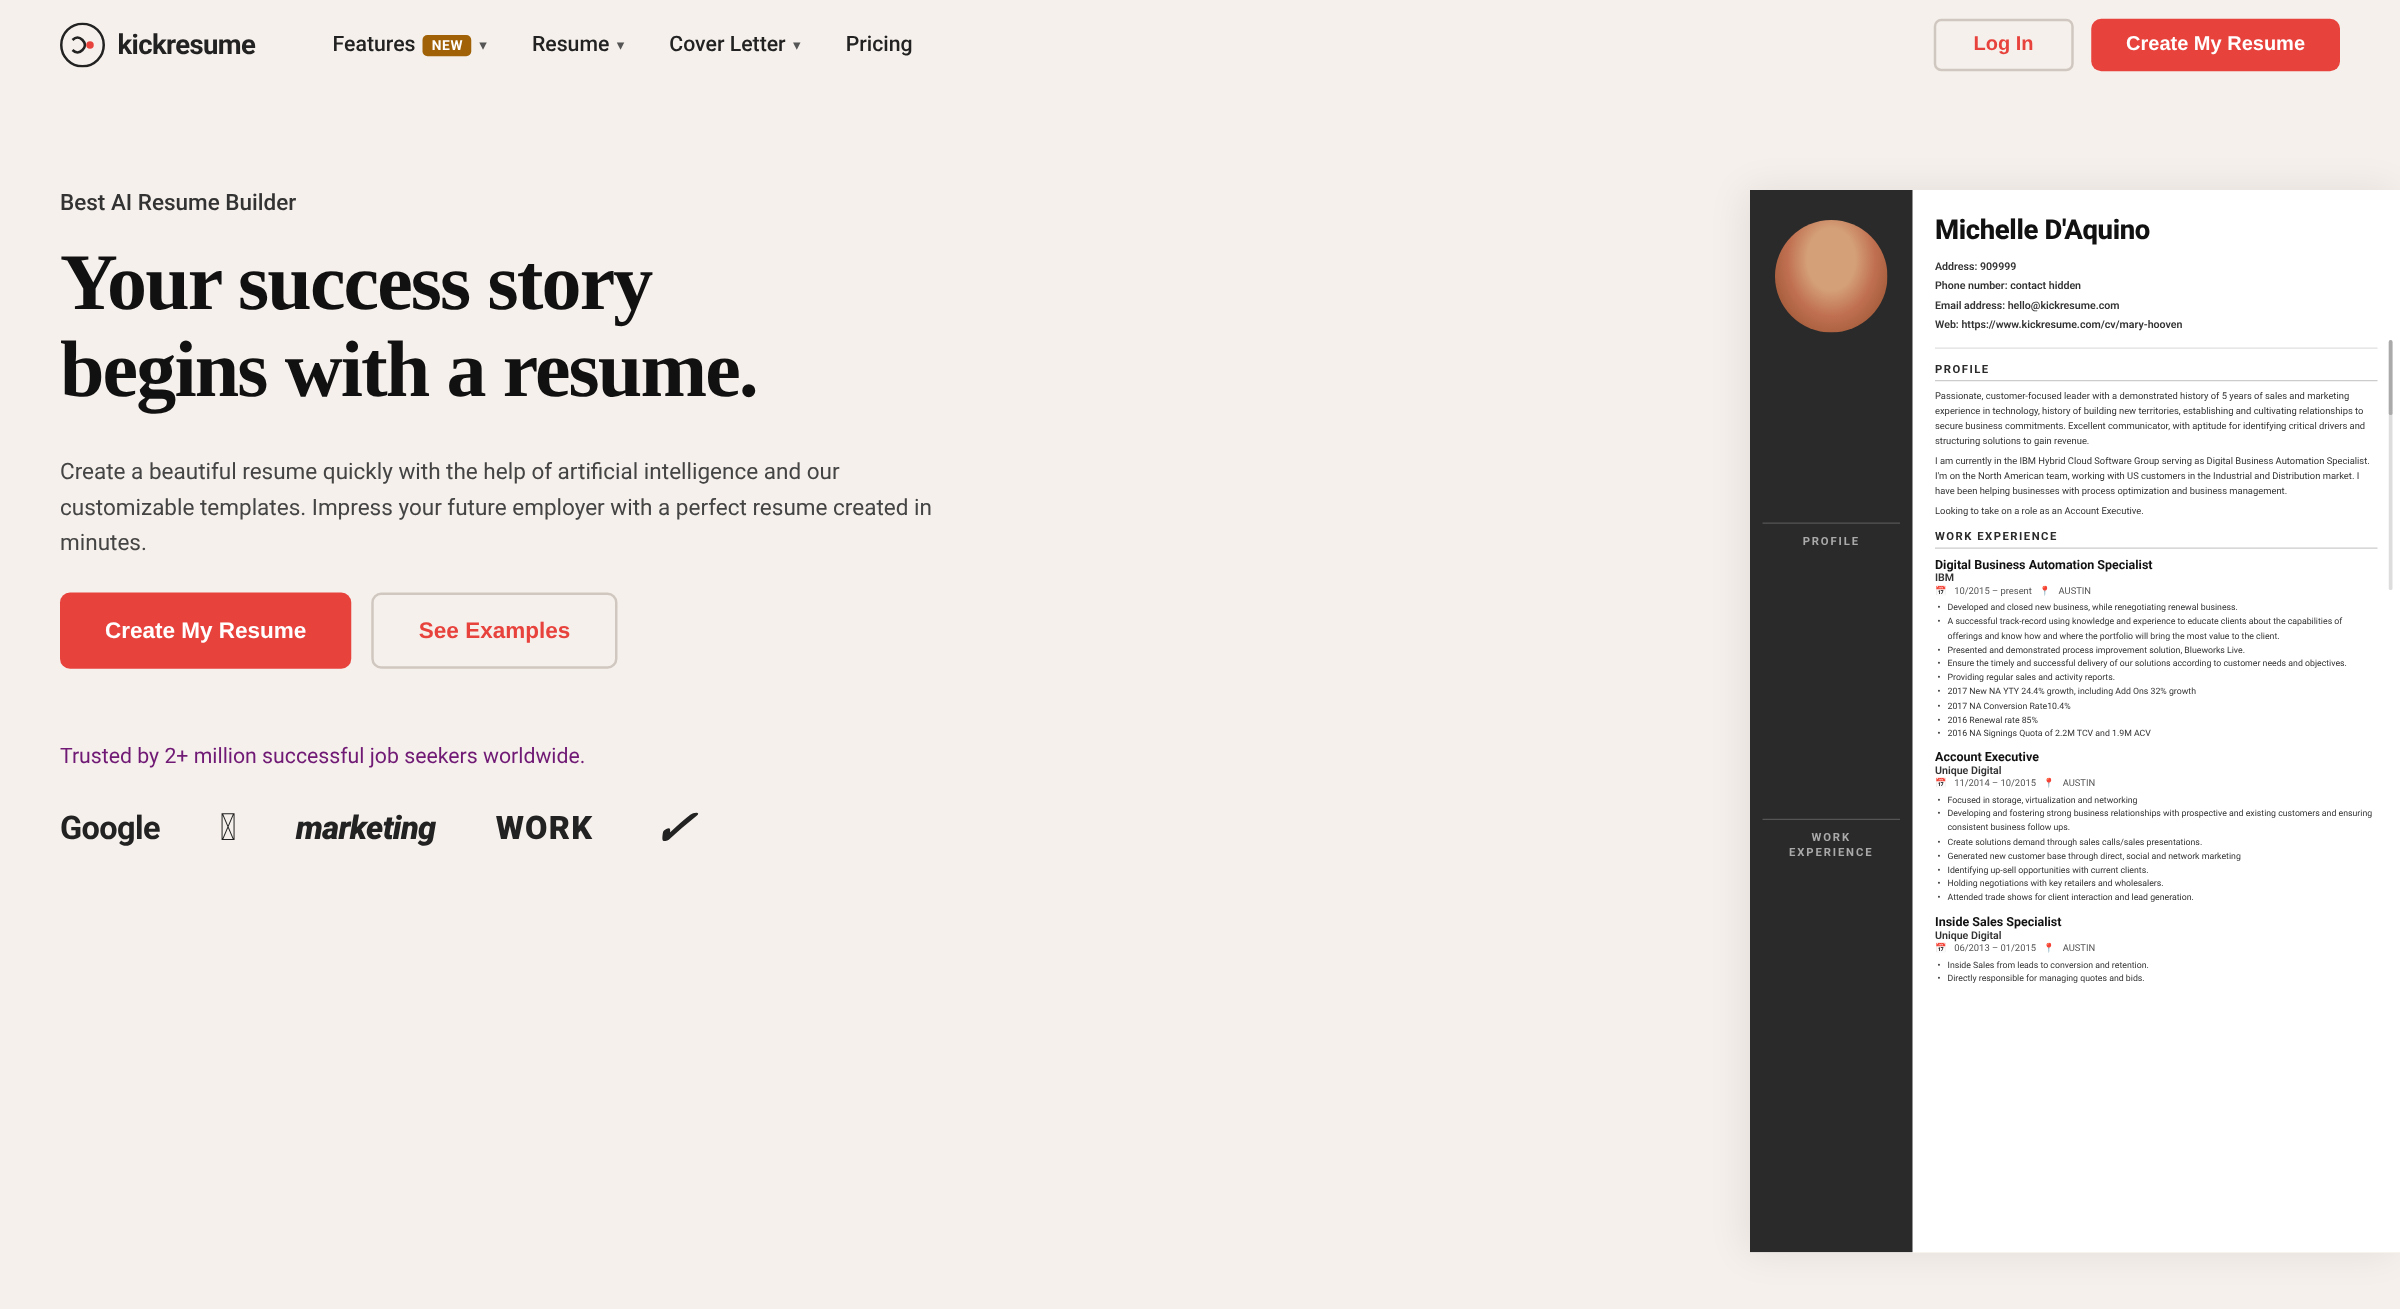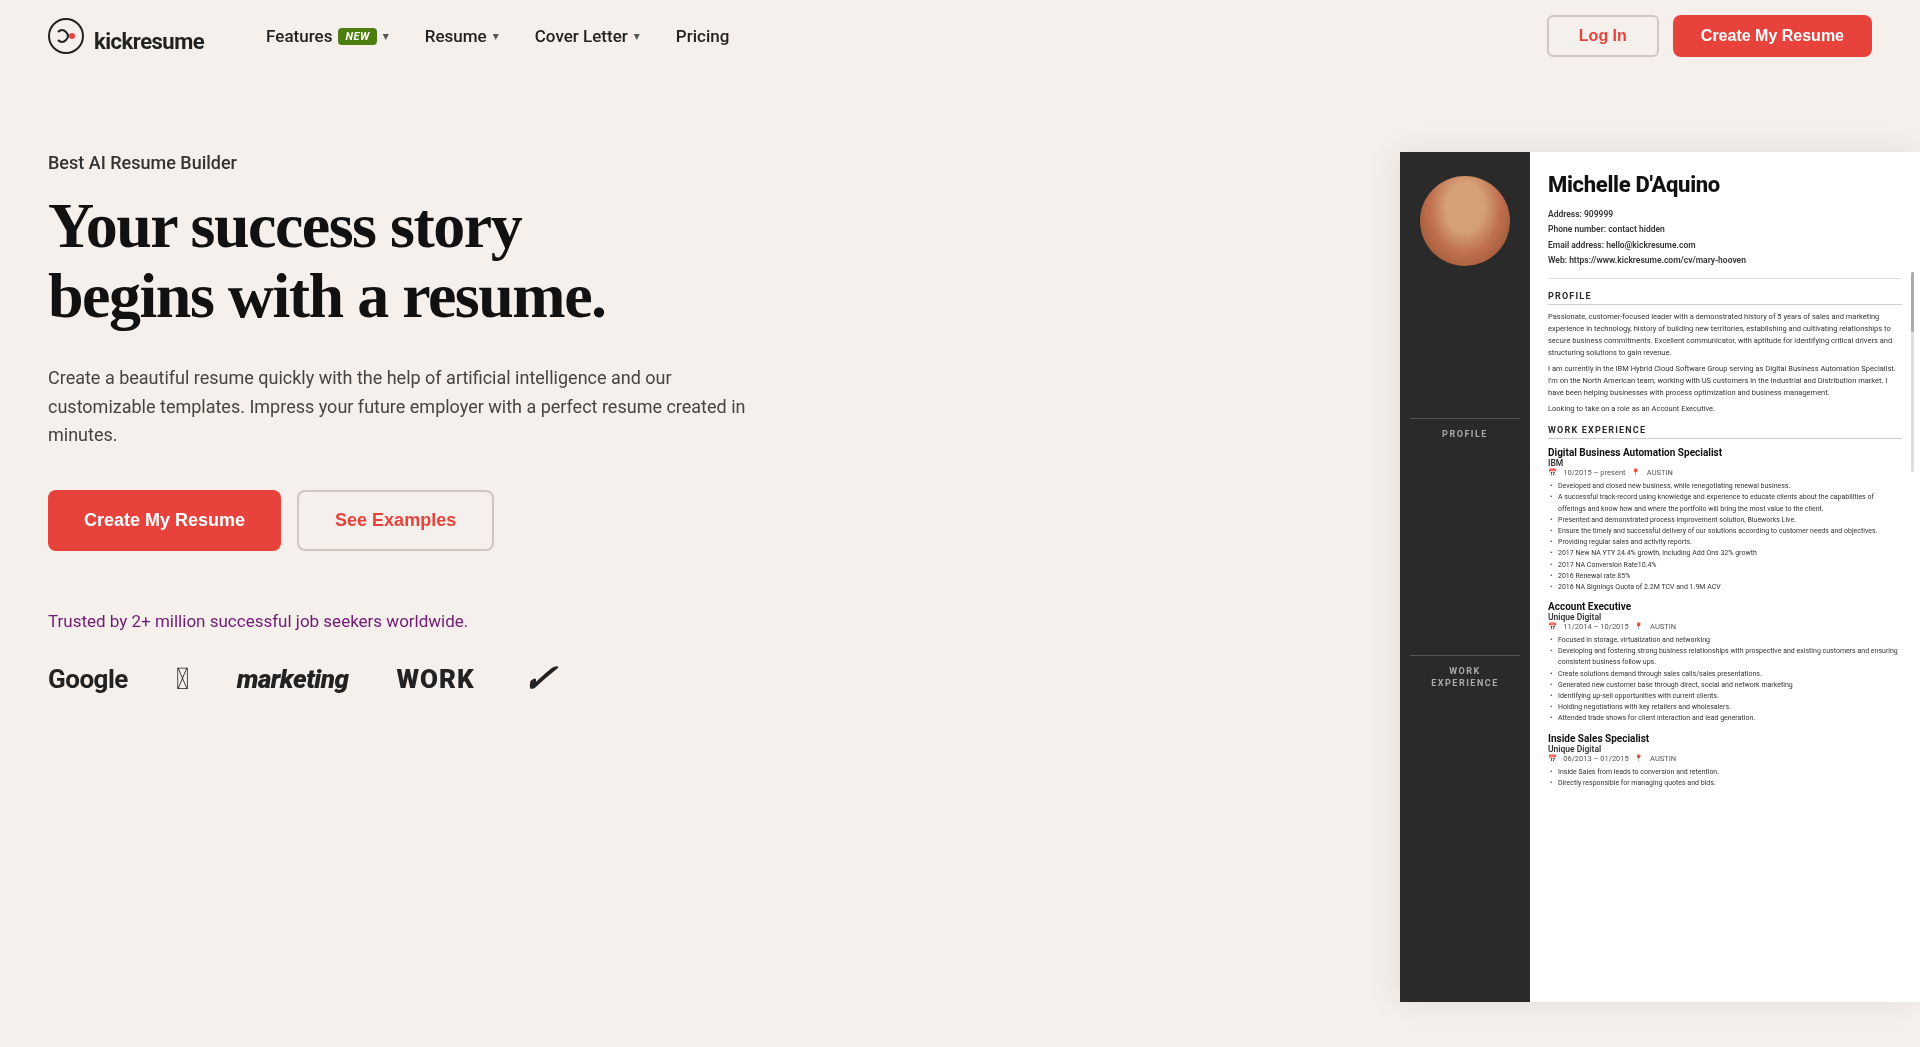--- a/index.html
+++ b/index.html
@@ -15,21 +15,21 @@
       display: flex;
       align-items: center;
       padding: 0 48px;
       height: 72px;
       background-color: #f5f0eb;
       position: relative;
       z-index: 10;
     }
     .nav-logo {
       display: flex;
-      align-items: flex-end;
+      align-items: center;
       gap: 10px;
       margin-right: 48px;
       text-decoration: none;
     }
     .logo-icon {
       width: 36px;
       height: 36px;
     }
     .logo-text {
       font-size: 22px;
@@ -50,28 +50,27 @@
       padding: 8px 14px;
       font-size: 17px;
       font-weight: 500;
       color: #222;
       cursor: pointer;
       border-radius: 6px;
       white-space: nowrap;
       text-align: right;
     }
     .nav-badge {
-      background: #4d7c0f;
+      background: #a16207;
       color: #fff;
       font-size: 11px;
       font-weight: 700;
       padding: 2px 7px;
       border-radius: 4px;
       letter-spacing: 0.5px;
-      font-style: italic;
     }
     .nav-chevron {
       font-size: 12px;
       color: #555;
     }
     .nav-actions {
       display: flex;
       align-items: center;
       gap: 14px;
     }
@@ -123,21 +122,21 @@
       line-height: 1.1;
       margin-bottom: 32px;
       letter-spacing: -1.5px;
       font-family: Liberation Serif, serif;
     }
     .hero-description {
       font-size: 18px;
       color: #444;
       line-height: 1.6;
       max-width: 700px;
-      margin-bottom: 40px;
+      margin-bottom: 24px;
     }
     .hero-buttons {
       display: flex;
       gap: 16px;
       margin-bottom: 60px;
     }
     .btn-create-hero {
       padding: 18px 36px;
       background: #e8423d;
       color: #fff;

